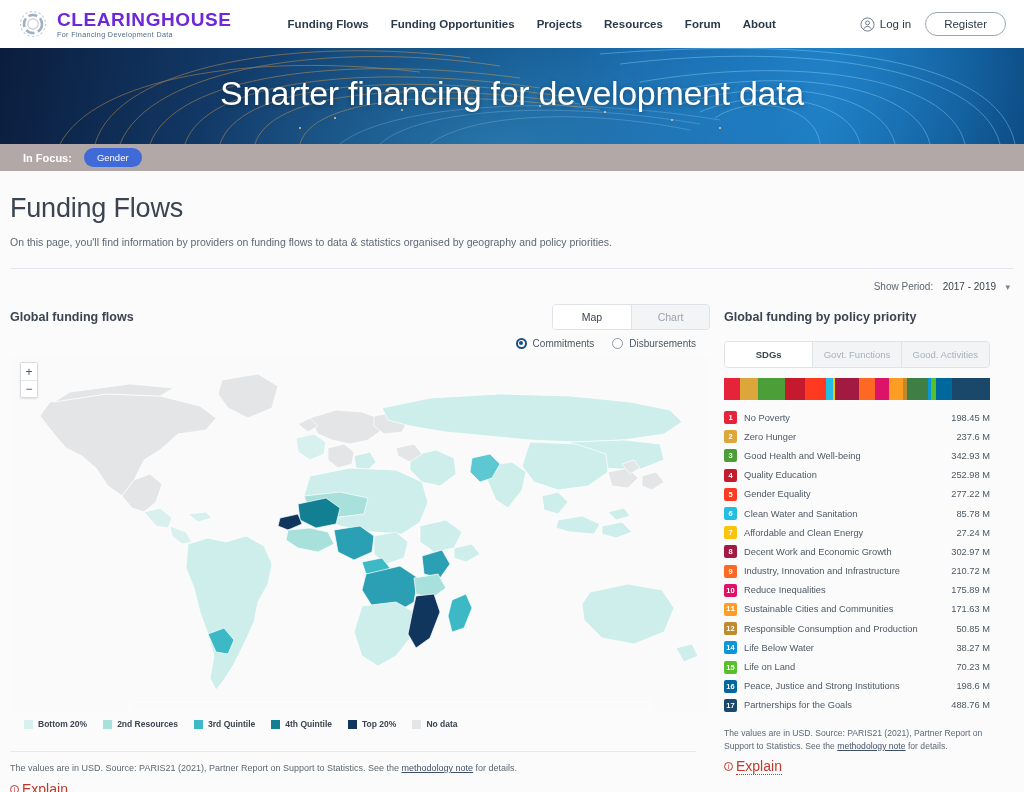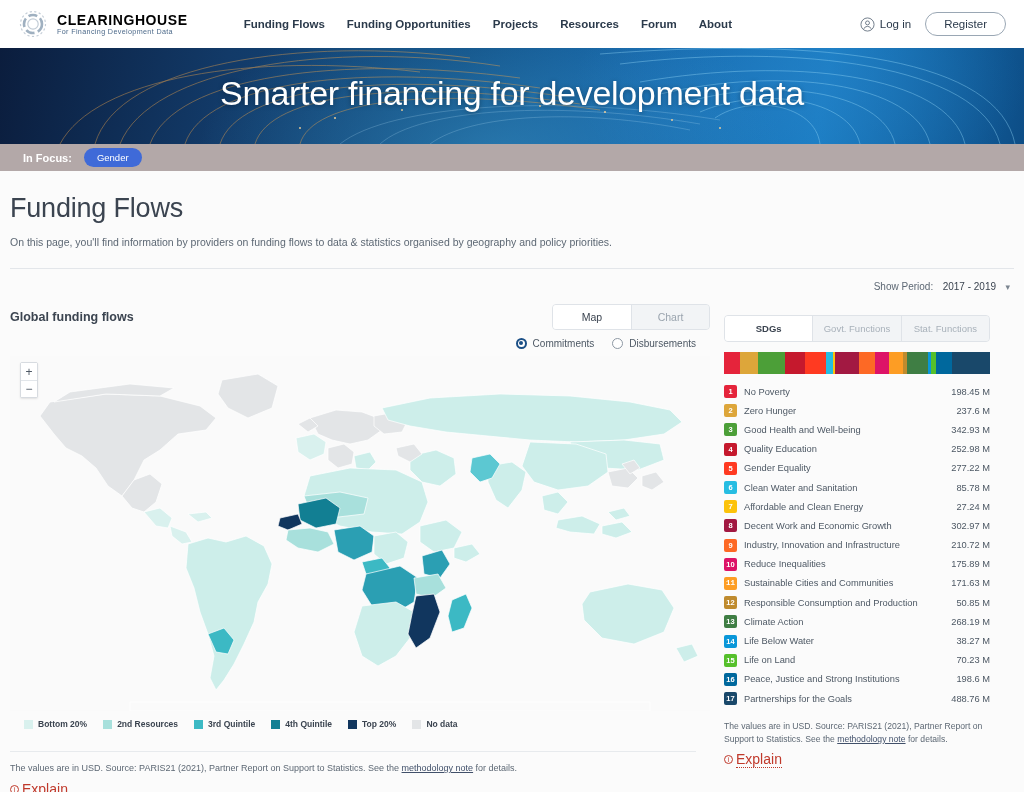--- a/index.html
+++ b/index.html
@@ -15,21 +15,21 @@
   
   .topnav {
     height: 48px; background: #ffffff;
     display: flex; align-items: center; padding: 0 18px;
     position: relative; z-index: 5;
   }
   .logo-wrap { display: flex; align-items: center; gap: 9px; }
   .logo-mark { width: 30px; height: 30px; position: relative; }
   .logo-text { line-height: 1.02; }
   .logo-title {
-    font-size: 14px; font-weight: bold; color: #000000;
+    font-size: 19px; font-weight: bold; color: #6d28d9;
     letter-spacing: 0.6px;
   }
   .logo-sub { font-size: 7.2px; color: #4d6a8a; letter-spacing: 0.35px; margin-top: 1px; }
 
   .nav-links { display: flex; align-items: center; gap: 22px; margin-left: 56px; }
   .nav-link {
     font-size: 11.5px; font-weight: bold; color: #2b3a4b;
     cursor: pointer; white-space: nowrap;
   }
   .nav-right { margin-left: auto; display: flex; align-items: center; gap: 14px; }
@@ -454,25 +454,28 @@
           <span>The values are in USD. Source: PARIS21 (2021), Partner Report on Support to Statistics. See the </span><span class="footnote-link">methodology note</span><span> for details.</span>
         </div>
         <div class="explain">
           <span class="explain-ico">i</span>
           <span class="explain-txt">Explain</span>
         </div>
       </div>
     </div>
 
     <div class="col-right">
+      <div class="sec-head">
+        <div class="sec-title">Global funding by policy priority</div>
+      </div>
 
       <div class="tabs3">
         <div class="tab3 active">SDGs</div>
         <div class="tab3">Govt. Functions</div>
-        <div class="tab3">Stat. Functions</div>
+        <div class="tab3">Good. Activities</div>
       </div>
 
       <div class="stackbar" id="stackbar">
           <div class="stackseg" style="width: 5.83967%; background: rgb(229, 36, 59);"></div>
           <div class="stackseg" style="width: 6.99171%; background: rgb(221, 166, 58);"></div>
           <div class="stackseg" style="width: 10.0912%; background: rgb(76, 159, 56);"></div>
           <div class="stackseg" style="width: 7.44429%; background: rgb(197, 25, 45);"></div>
           <div class="stackseg" style="width: 8.15758%; background: rgb(255, 58, 33);"></div>
           <div class="stackseg" style="width: 2.5242%; background: rgb(38, 189, 226);"></div>
           <div class="stackseg" style="width: 0.801575%; background: rgb(252, 195, 11);"></div>
@@ -543,25 +546,20 @@
             <span class="sdgnum" style="background: rgb(253, 157, 36); font-family: Liberation Mono, monospace;">11</span>
             <span class="sdgname">Sustainable Cities and Communities</span>
             <span class="sdgval">171.63 M</span>
           </div>
           <div class="sdgrow">
             <span class="sdgnum" style="background: rgb(191, 139, 46);">12</span>
             <span class="sdgname">Responsible Consumption and Production</span>
             <span class="sdgval">50.85 M</span>
           </div>
           <div class="sdgrow">
-            <span class="sdgnum" style="background: rgb(63, 126, 68);">13</span>
-            <span class="sdgname">Climate Action</span>
-            <span class="sdgval">268.19 M</span>
-          </div>
-          <div class="sdgrow">
             <span class="sdgnum" style="background: rgb(10, 151, 217);">14</span>
             <span class="sdgname">Life Below Water</span>
             <span class="sdgval">38.27 M</span>
           </div>
           <div class="sdgrow">
             <span class="sdgnum" style="background: rgb(86, 192, 43);">15</span>
             <span class="sdgname">Life on Land</span>
             <span class="sdgval">70.23 M</span>
           </div>
           <div class="sdgrow">

